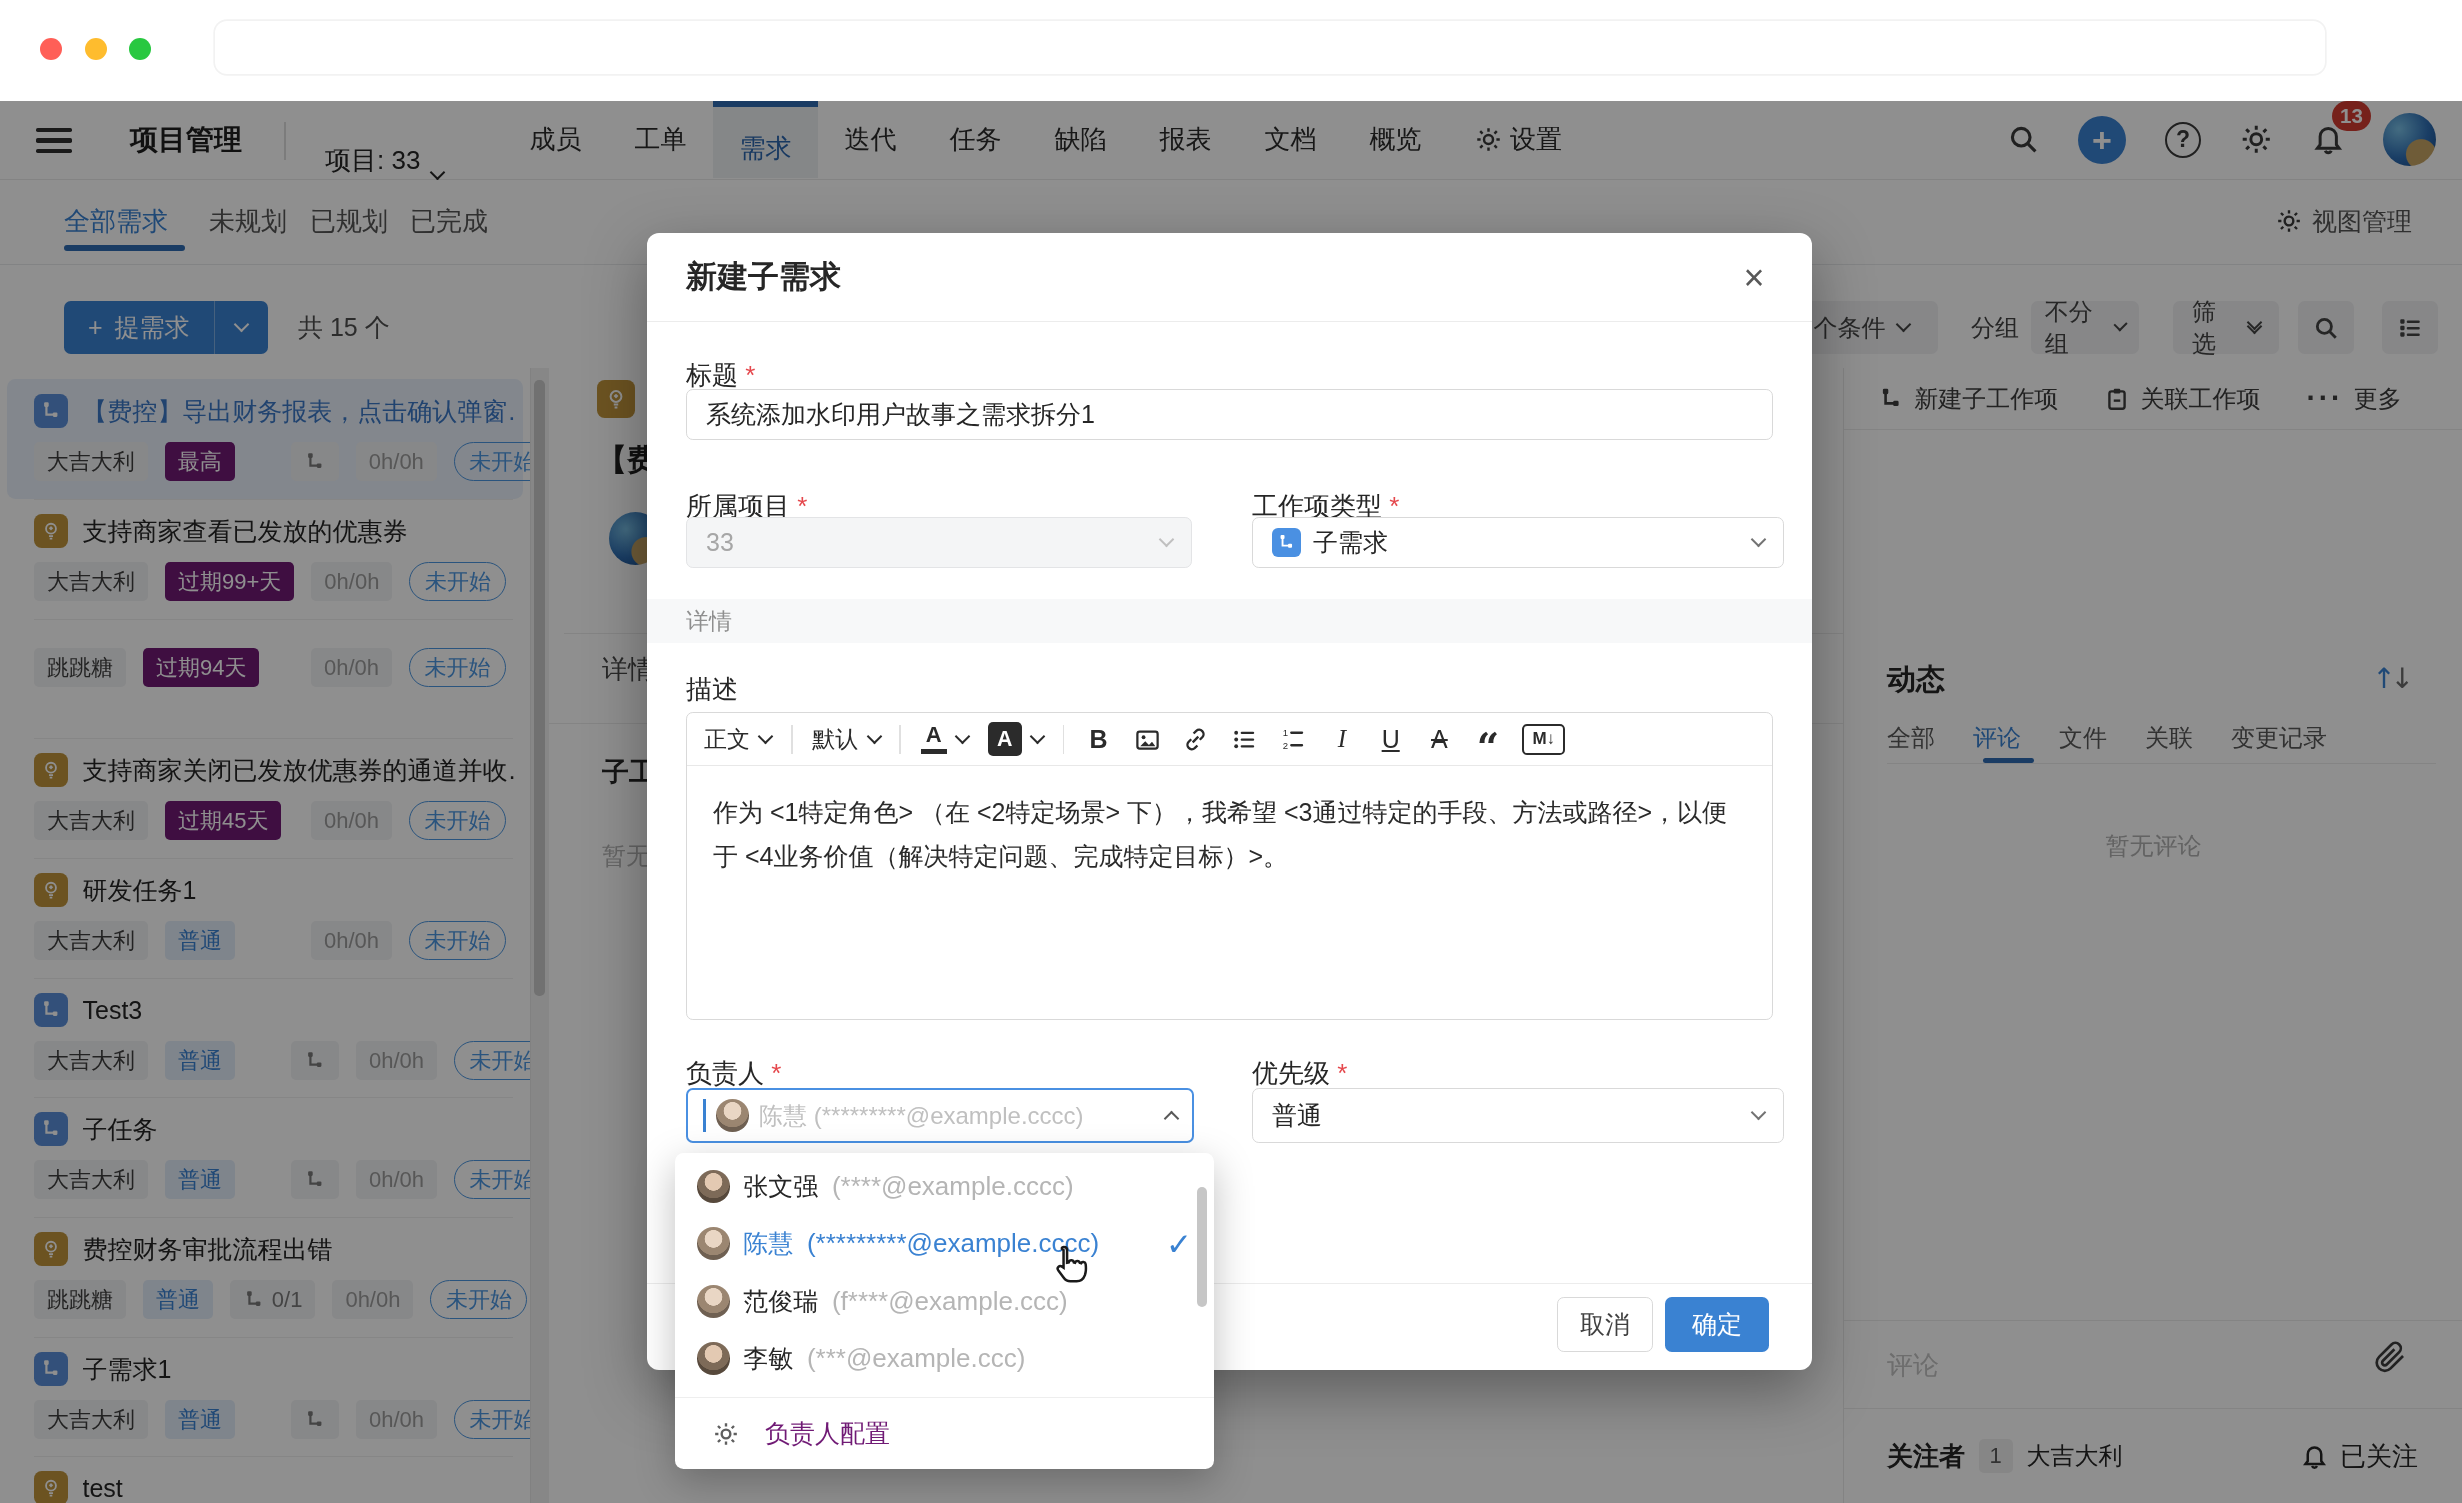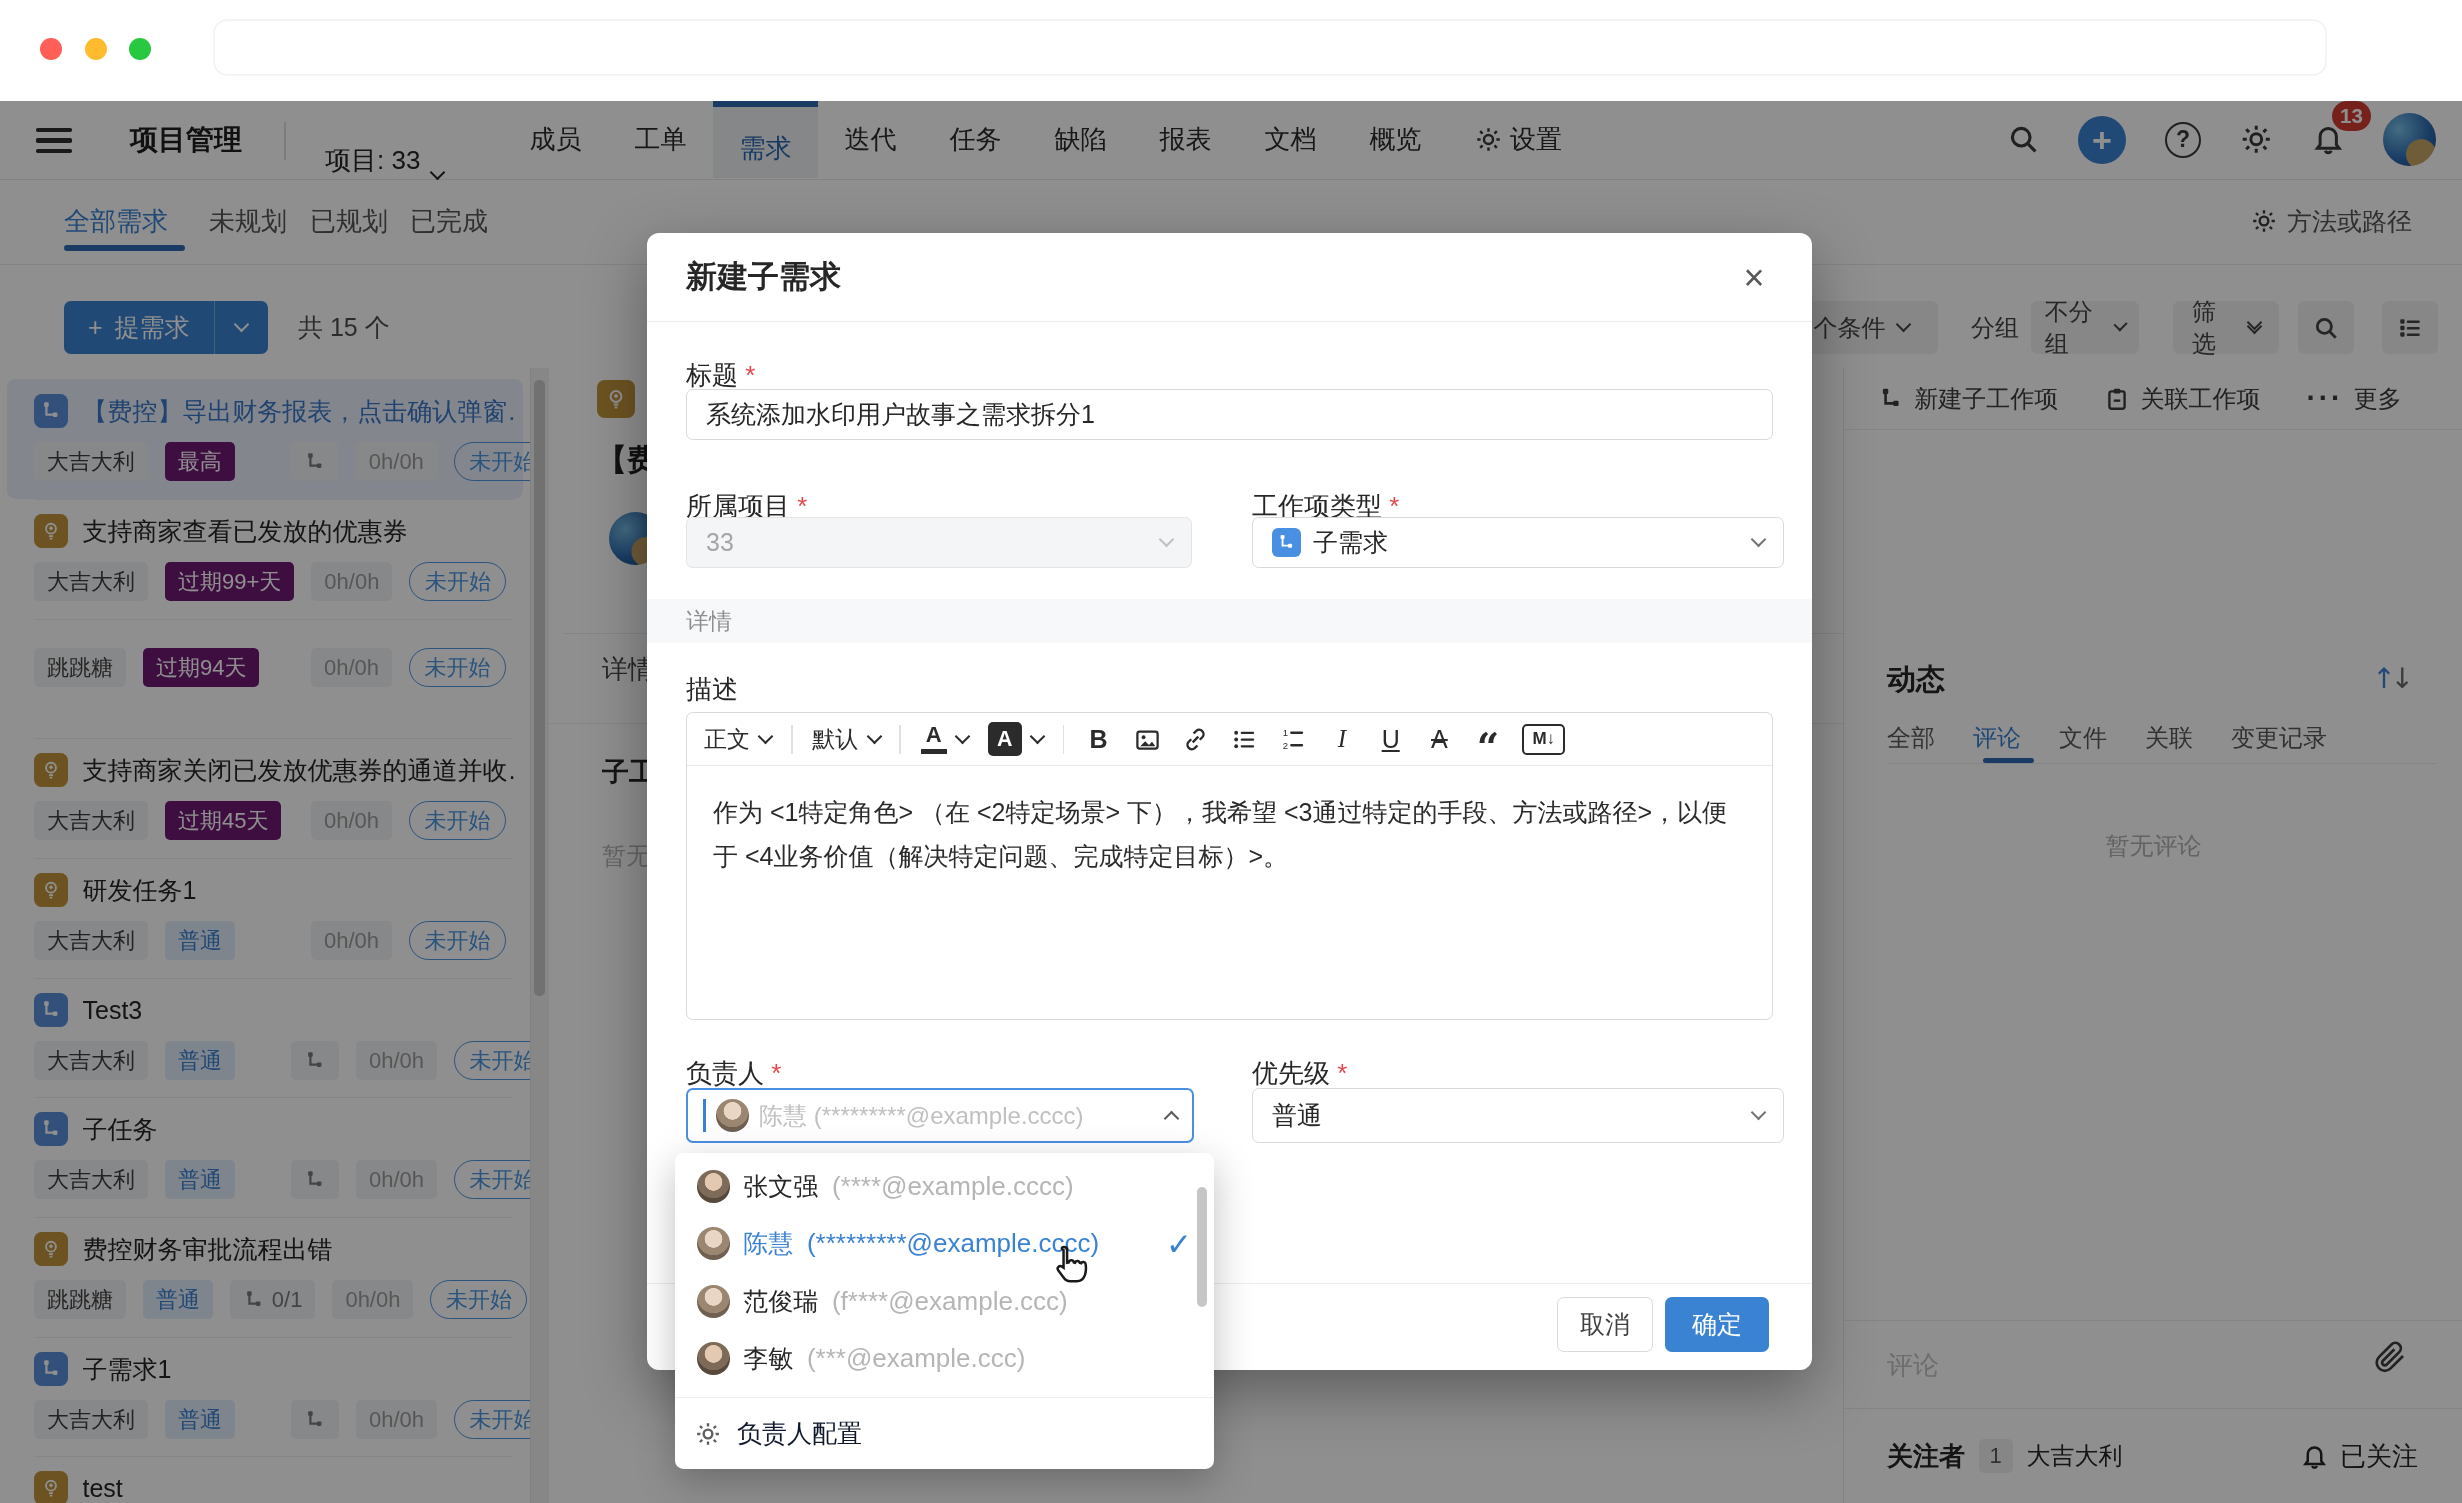--- a/index.html
+++ b/index.html
@@ -155,21 +155,21 @@
   .btn.ok { right:43px; width:104px; background:#3a82d2; color:#fff; }
 
   
   .dropdown { position:absolute; left:675px; top:1153px; width:539px; height:316px; background:#fff; border-radius:8.5px; z-index:110; box-shadow:0 12px 39px rgba(0,0,0,.25); }
   .opt { position:absolute; left:0; width:539px; height:57px; display:flex; align-items:center; gap:13.7px; padding:0 22px; font-size:25px; color:#262626; cursor:pointer;}
   .opt .mail { font-size:26px; color:#b5b5b5; }
   .opt.selected, .opt.selected .mail { color:#3a82d2; }
   .opt .check { margin-left:auto; font-family:"DejaVu Sans",sans-serif; font-size:31px; font-weight:bold; color:#3a82d2; }
   .dd-thumb { position:absolute; right:6.8px; top:34px; width:10.3px; height:120px; border-radius:5.1px; background:#c6c6c6; }
   .dd-div { position:absolute; left:0; top:244px; width:100%; border-top:1.7px solid #eeeeee; }
-  .dd-config { position:absolute; left:0; top:245px; width:100%; height:71px; display:flex; align-items:center; gap:16px; padding:0 20px; font-size:25px; color:#0f172a; cursor:pointer;}
+  .dd-config { position:absolute; left:0; top:245px; width:100%; height:71px; display:flex; align-items:center; gap:26px; padding:0 38px; font-size:25px; color:#701a75; cursor:pointer;}
   .cursor { position:absolute; left:1045px; top:1241px; z-index:130; }
 </style>
 </head>
 <body>
 
 <div id="app">
 
   <div class="chrome">
     <span class="tl red"></span>
     <span class="tl yel"></span>
@@ -242,21 +242,21 @@
     <div class="vtab" style="left:410px">已完成</div>
   </div>
   <div class="vtab-underline"></div>
   <div class="view-manage">
     <span class="ico">
       <svg width="26" height="26" viewBox="0 0 24 24" fill="none" stroke="currentColor" stroke-width="2.2">
           <circle cx="12" cy="12" r="4"></circle>
           <path d="M12 2v3M12 19v3M2 12h3M19 12h3M4.6 4.6l2.1 2.1M17.3 17.3l2.1 2.1M19.4 4.6l-2.1 2.1M6.7 17.3l-2.1 2.1"></path>
         </svg>
     </span>
-    <span>方法或路径</span>
+    <span>视图管理</span>
   </div>
 
   <div class="ltoolbar">
     <div class="split-btn">
       <span class="split-main">
           <span>+</span>
           <span>提需求</span>
         </span>
       <span class="split-arrow">
           <span class="cv" style="color:#fff"></span>

